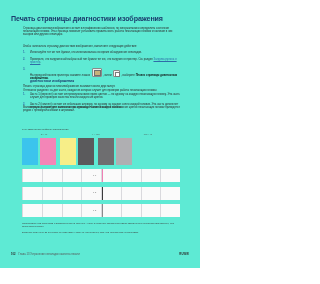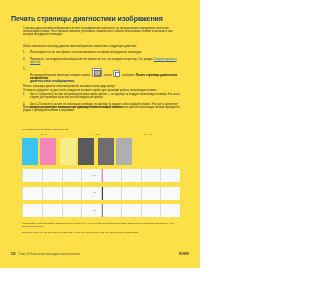--- a/index.html
+++ b/index.html
@@ -12,21 +12,21 @@
     height: 284px;
     overflow: hidden;
     font-family: "Liberation Sans", sans-serif;
     color: #231f20;
     position: relative;
   }
   .page {
     width: 200px;
     height: 268px;
     position: relative;
-    background: #fde047;
+    background: #5eead4;
     box-sizing: border-box;
   }
 
   
   .h1 {
     position: absolute;
     left: 11px;
     top: 15px;
     width: 180px;
     font-size: 7.1px;

